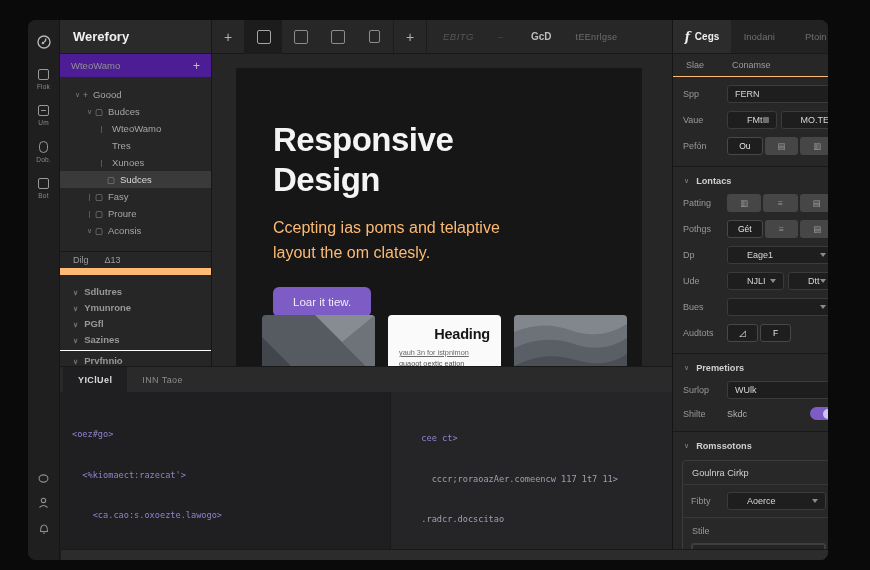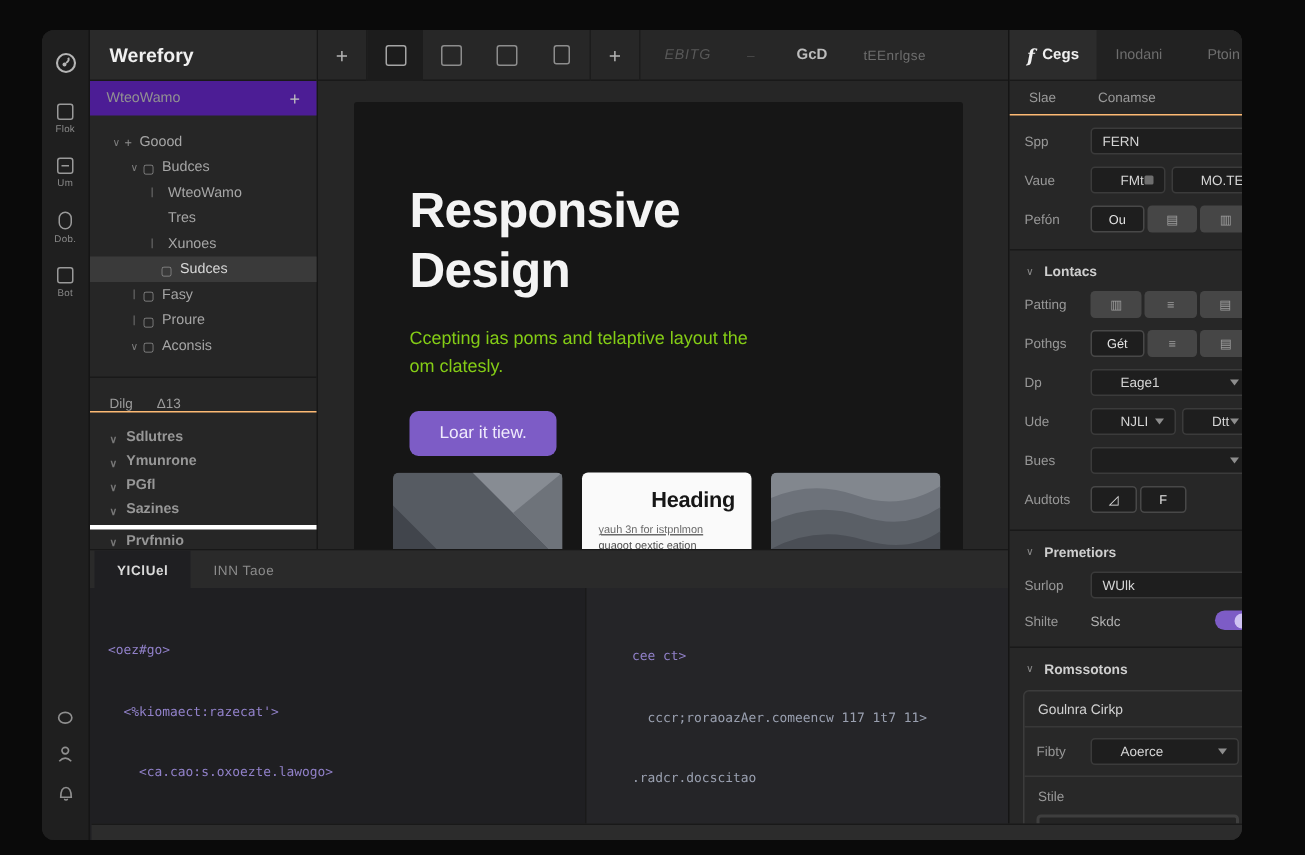--- a/index.html
+++ b/index.html
@@ -30,24 +30,24 @@
   .pagesrow .padd { color:#c0c0c0; font-size:12px; cursor:pointer; }
   .tree { padding-top:9px; }
   .tree-item { height:17px; display:flex; align-items:center; font-size:9.5px; color:#a6a6a6; cursor:pointer; }
   .tree-item .chev { width:11px; text-align:center; font-size:7px; color:#7d7d7d; }
   .tree-item .tglyph { font-size:8.5px; color:#8f8f8f; margin-right:5px; }
   .tree-item.d0 { padding-left:12px; }
   .tree-item.d1 { padding-left:24px; }
   .tree-item.d2 { padding-left:36px; }
   .tree-item.selected { background:#3a3a3a; color:#d8d8d8; }
   .assets { border-top:1px solid #191919; margin-top:12px; }
-  .assets-head { height:23px; display:flex; align-items:flex-end; gap:16px; padding-left:13px; font-size:9px; color:#9c9c9c; border-bottom:1px solid #fdba74; }
+  .assets-head { height:23px; display:flex; align-items:center; gap:16px; padding-left:13px; font-size:9px; color:#9c9c9c; border-bottom:7px solid #fdba74; }
   .asset-row { height:16px; display:flex; align-items:flex-end; padding-left:13px; font-size:9.5px; color:#979797; cursor:pointer;font-weight:bold; }
   .asset-row .chev { font-size:7px; color:#767676; margin-right:6px; }
-  .asset-sep { border-top:3px solid #ffffff; margin-top:5px; padding-top:5px; }
+  .asset-sep { border-top:1px solid #ffffff; margin-top:5px; padding-top:5px; }
   .assets-list { padding-top:6px; }
 
   
   .canvas-col { flex:1; display:flex; flex-direction:column; background:#262626; }
   .toolbar { height:34px; display:flex; align-items:center; background:#272727; border-bottom:1px solid #191919; flex-shrink:0; }
   .tb-plus { width:32px; text-align:center; color:#b2b2b2; font-size:14px; cursor:pointer; }
   .tb-div { width:1px; height:34px; background:#1c1c1c; }
   .tool { width:37px; height:34px; display:flex; align-items:center; justify-content:center; cursor:pointer; }
   .tool.active { background:#1c1c1c; }
   .tool .sq { width:14px; height:14px; border:1.5px solid #a5a5a5; border-radius:2px; }
@@ -56,21 +56,21 @@
   .tb-select { margin-left:16px; display:flex; align-items:center; gap:24px; cursor:pointer;font-style:italic; }
   .tb-select .lbl { font-size:9.5px; color:#585858; letter-spacing:.5px; }
   .tb-select .dash { color:#515151; font-size:9px; }
   .tb-zoom { margin-left:28px; font-size:10px; color:#bdbdbd; font-weight:bold; cursor:pointer; }
   .tb-right { margin-left:24px; font-size:9px; color:#6d6d6d; letter-spacing:.3px; }
 
   .canvas { flex:1; position:relative; overflow:hidden; background:#262626; }
   .artboard { position:absolute; left:24px; top:14px; width:406px; height:348px; background:#161616; border-radius:2px; }
   .hero { padding:52px 0 0 37px; }
   .hero h1 { font-size:33px; font-weight:bold; color:#f4f4f4; width:280px; line-height:1.2; letter-spacing:-.5px; }
-  .hero p { margin-top:17px; font-size:12px; color:#84cc16; width:240px; line-height:1.55; }
+  .hero p { margin-top:17px; font-size:16px; color:#fdba74; width:240px; line-height:1.55; }
   .hero .cta { margin-top:21px; display:inline-block; background:var(--accent); color:#efeafc; font-size:11.5px; padding:9px 20px; border:none; border-radius:6px; cursor:pointer; font-family:inherit; }
   .cards { position:absolute; left:26px; top:247px; display:flex; gap:13px; }
   .card { width:113px; height:88px; border-radius:4px; overflow:hidden; flex-shrink:0; }
   .card svg { display:block; }
   .card.white { background:#fafafa; padding:11px 11px 0; }
   .card.white h3 { font-size:14.5px; color:#161616; letter-spacing:-.2px;text-align:right; }
   .card.white .cl { font-size:7.3px; color:#4f4f4f; line-height:1.55;text-decoration:underline; }
   .card.white .cl.first { margin-top:5px; color:#6a6a6a; }
 
   

